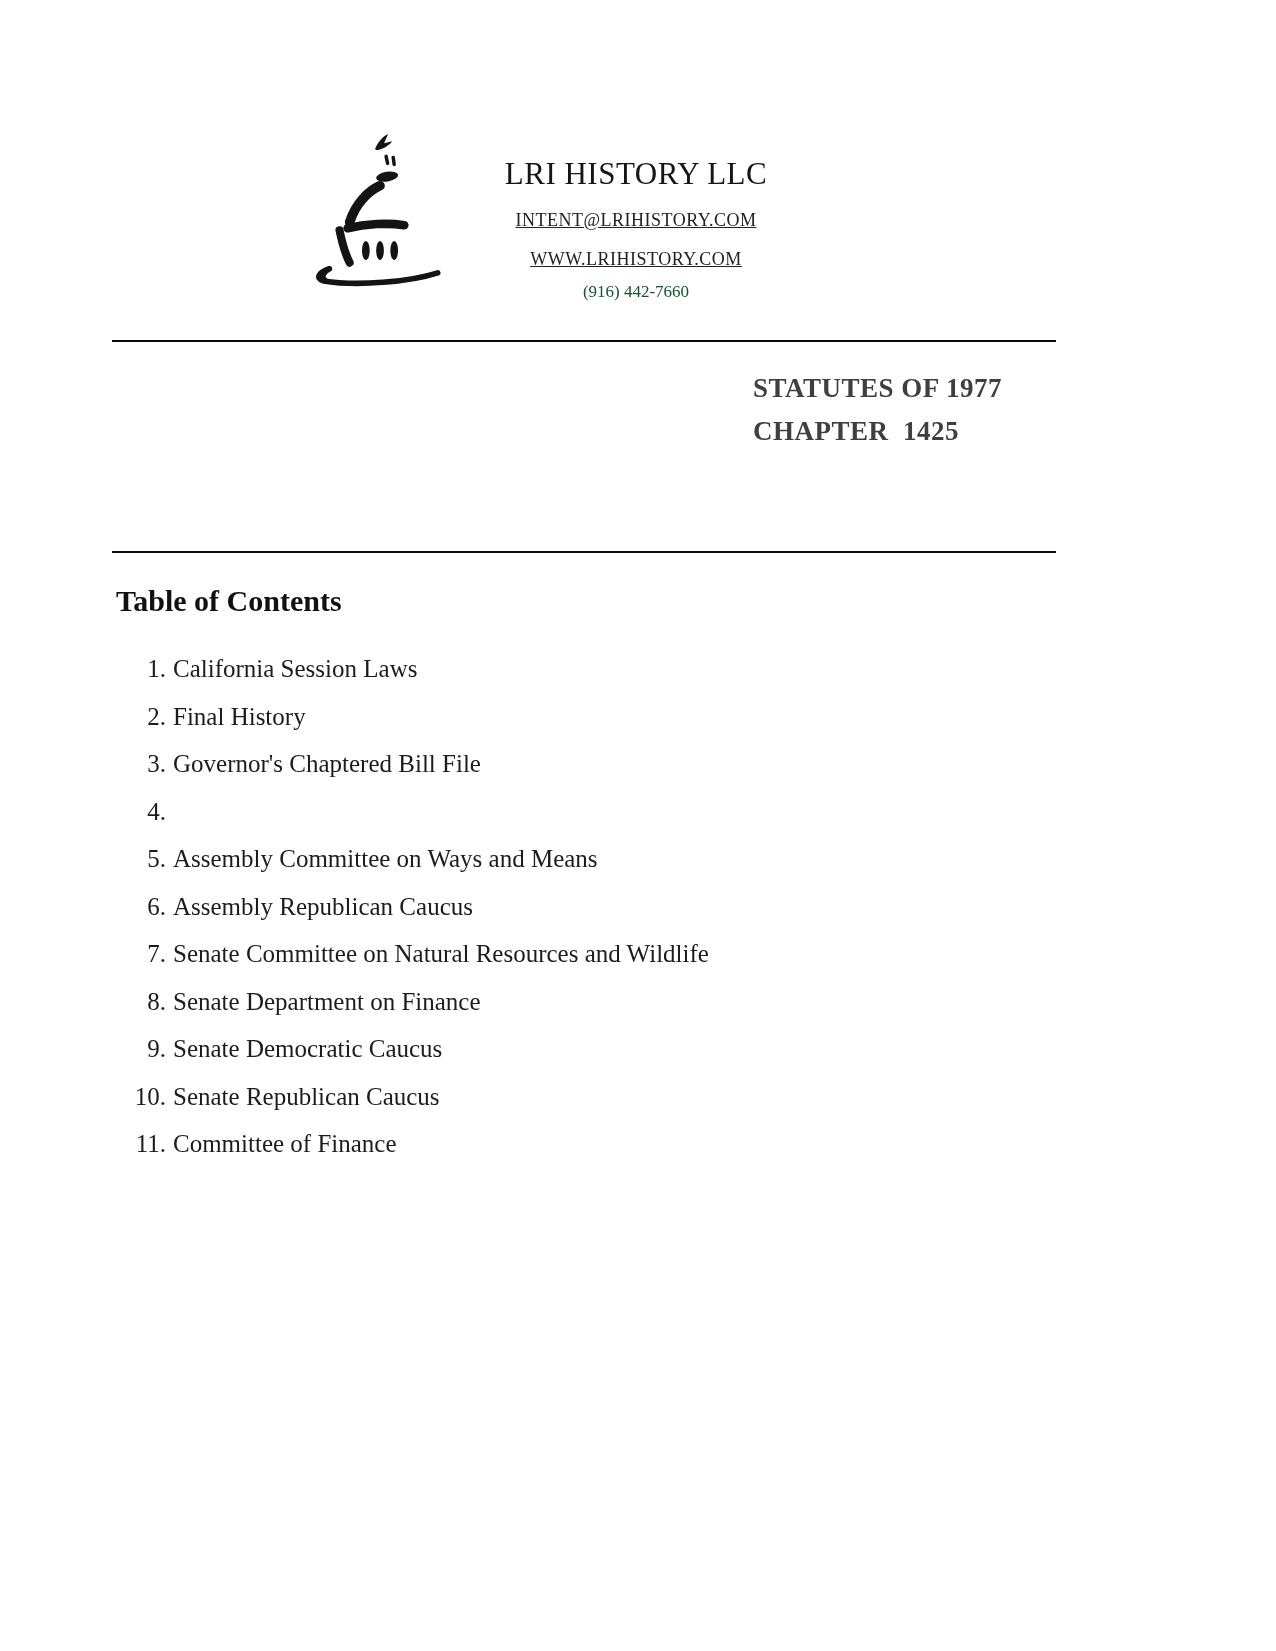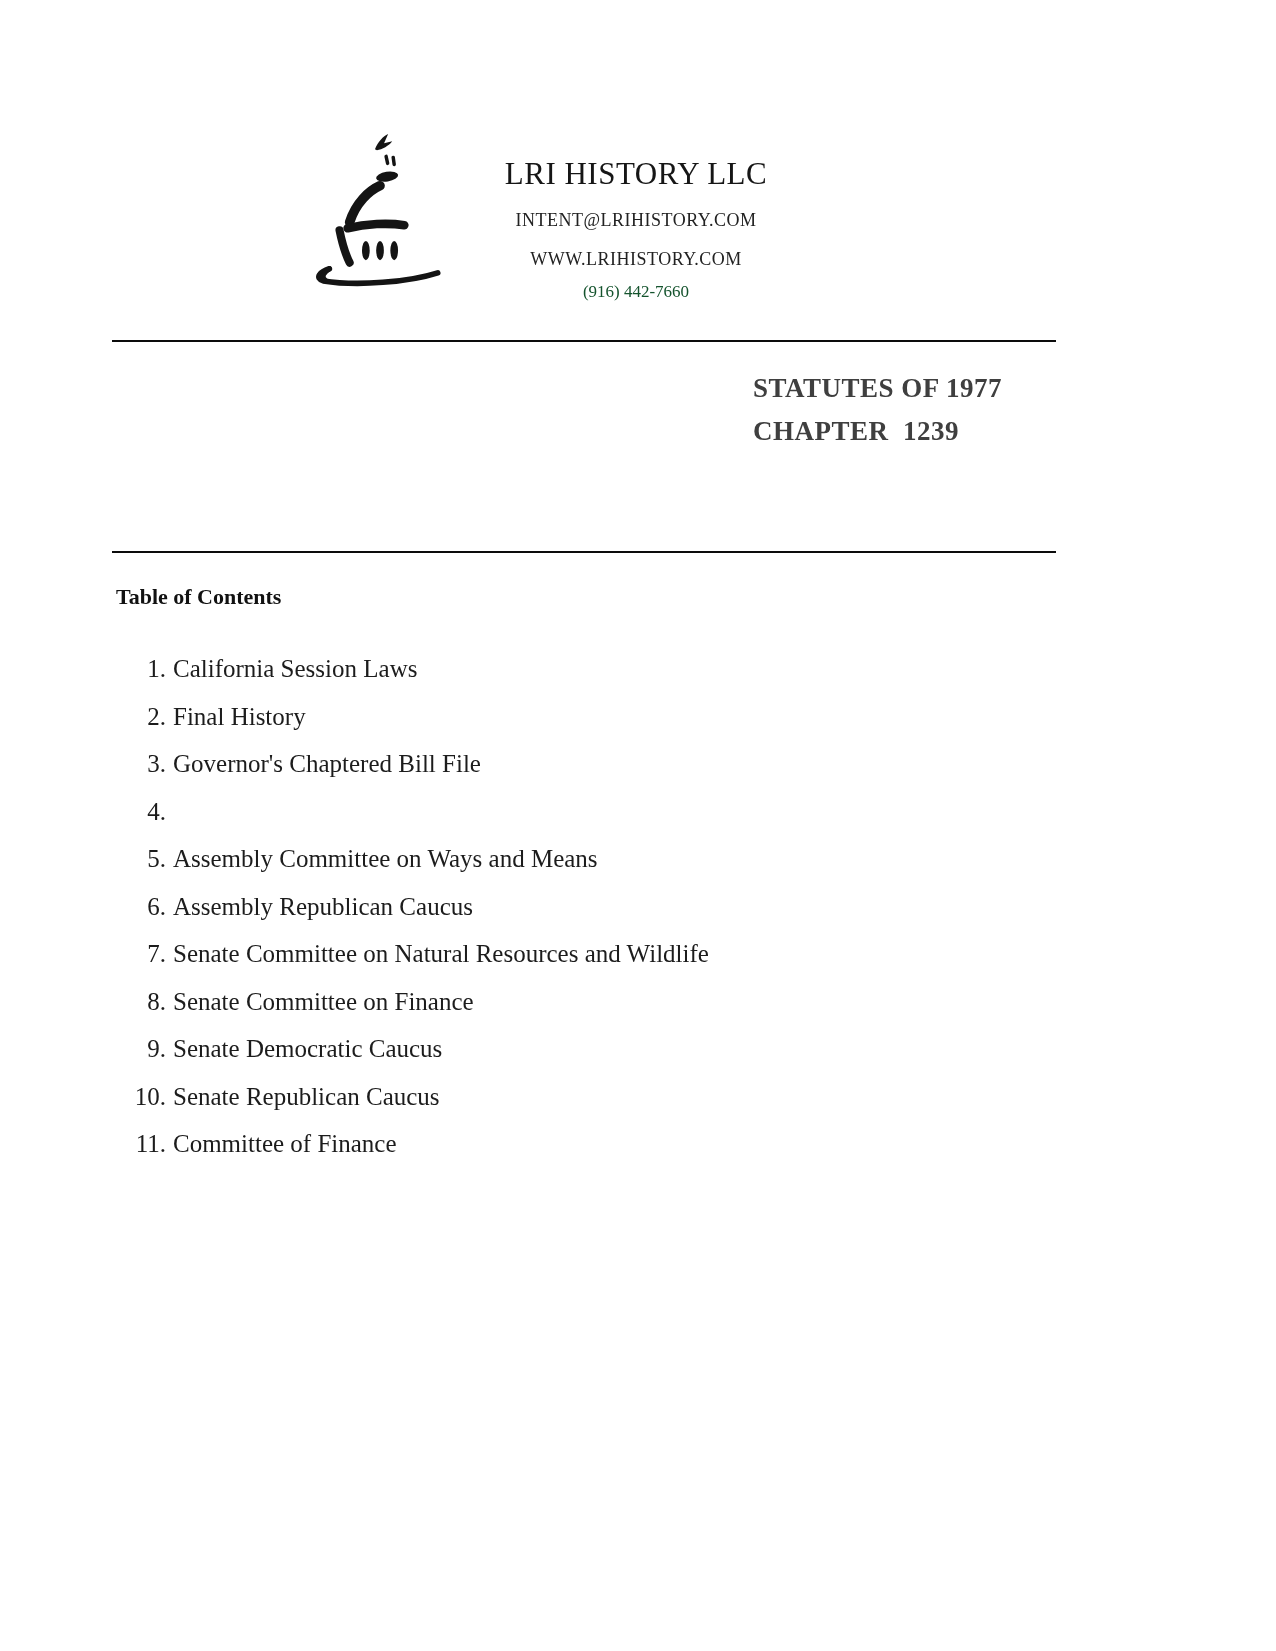--- a/index.html
+++ b/index.html
@@ -38,20 +38,21 @@
     color: #161616;
     margin: 0 0 13px 0;
     white-space: pre-wrap;
   }
   .contact-line {
     font-size: 18px;
     letter-spacing: 0.5px;
     color: #222222;
     margin: 18px 0 12px 0;
     white-space: pre-wrap;
+    text-decoration: underline;
   }
   .phone-line {
     font-size: 17px;
     color: #14532d;
     margin: 0;
     white-space: pre-wrap;
   }
 
   
   .rule {
@@ -76,21 +77,21 @@
     line-height: 43px;
     white-space: pre-wrap;
     letter-spacing: 0.5px;
   }
 
   
   .toc-heading {
     position: absolute;
     left: 116px;
     top: 584px;
-    font-size: 22px;
+    font-size: 30px;
     font-weight: bold;
     color: #111111;
     white-space: pre-wrap;
   }
   .toc-list {
     position: absolute;
     left: 116px;
     top: 655px;
     width: 820px;
   }
@@ -147,21 +148,21 @@
     <div class="company-name">LRI HISTORY LLC</div>
     <div class="contact-line">INTENT@LRIHISTORY.COM</div>
     <div class="contact-line">WWW.LRIHISTORY.COM</div>
     <div class="phone-line">(916) 442-7660</div>
   </div>
 
   <div class="rule rule-top"></div>
 
   <div class="title-block" style="color:#3f3f3f;">
     <div class="title-line">STATUTES OF 1977</div>
-    <div class="title-line">CHAPTER  1239</div>
+    <div class="title-line">CHAPTER  1425</div>
   </div>
 
   <div class="rule rule-bottom"></div>
 
   <div class="toc-heading">Table of Contents</div>
 
   <div class="toc-list">
     <div class="toc-row">
       <span class="toc-num">1.</span>
       <span class="toc-label">California Session Laws</span>
@@ -184,21 +185,21 @@
     <div class="toc-row">
       <span class="toc-num">6.</span>
       <span class="toc-label">Assembly Republican Caucus</span>
     </div>
     <div class="toc-row">
       <span class="toc-num">7.</span>
       <span class="toc-label">Senate Committee on Natural Resources and Wildlife</span>
     </div>
     <div class="toc-row">
       <span class="toc-num">8.</span>
-      <span class="toc-label">Senate Committee on Finance</span>
+      <span class="toc-label">Senate Department on Finance</span>
     </div>
     <div class="toc-row">
       <span class="toc-num">9.</span>
       <span class="toc-label">Senate Democratic Caucus</span>
     </div>
     <div class="toc-row">
       <span class="toc-num">10.</span>
       <span class="toc-label">Senate Republican Caucus</span>
     </div>
     <div class="toc-row">

